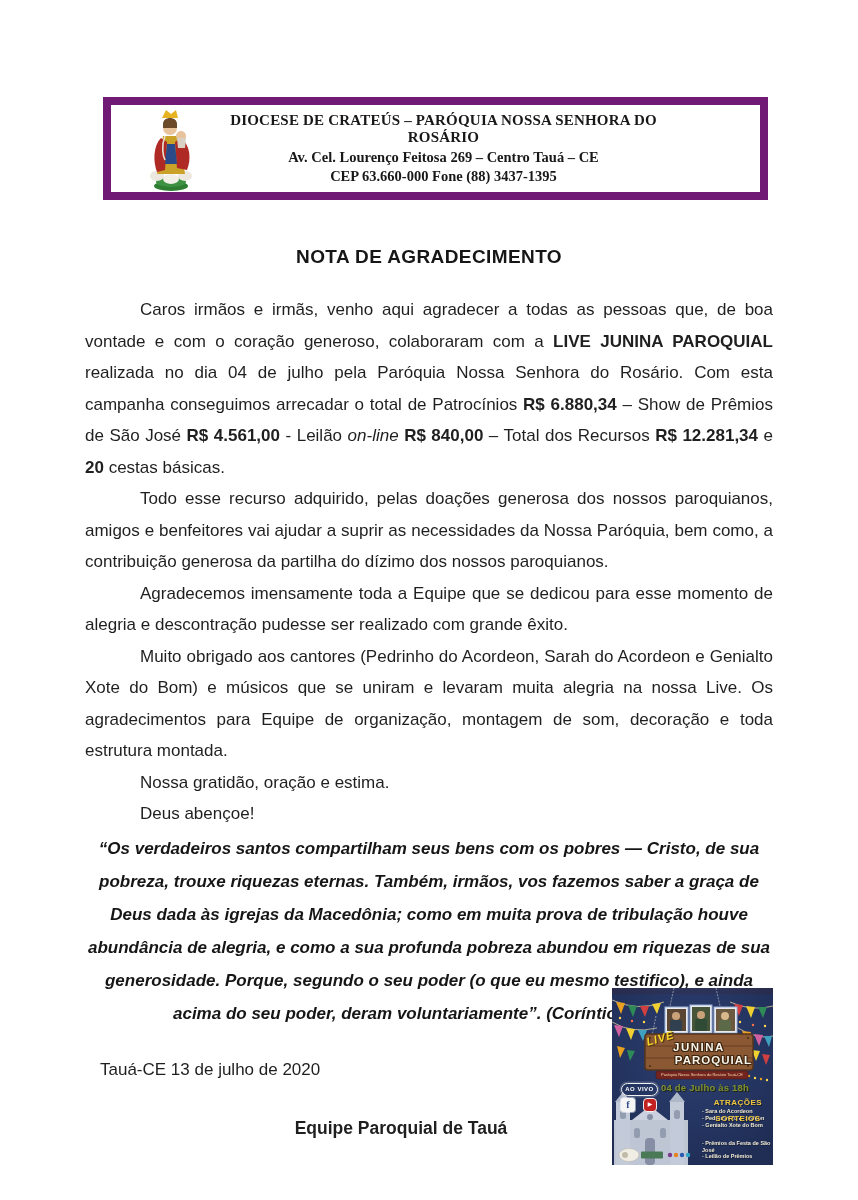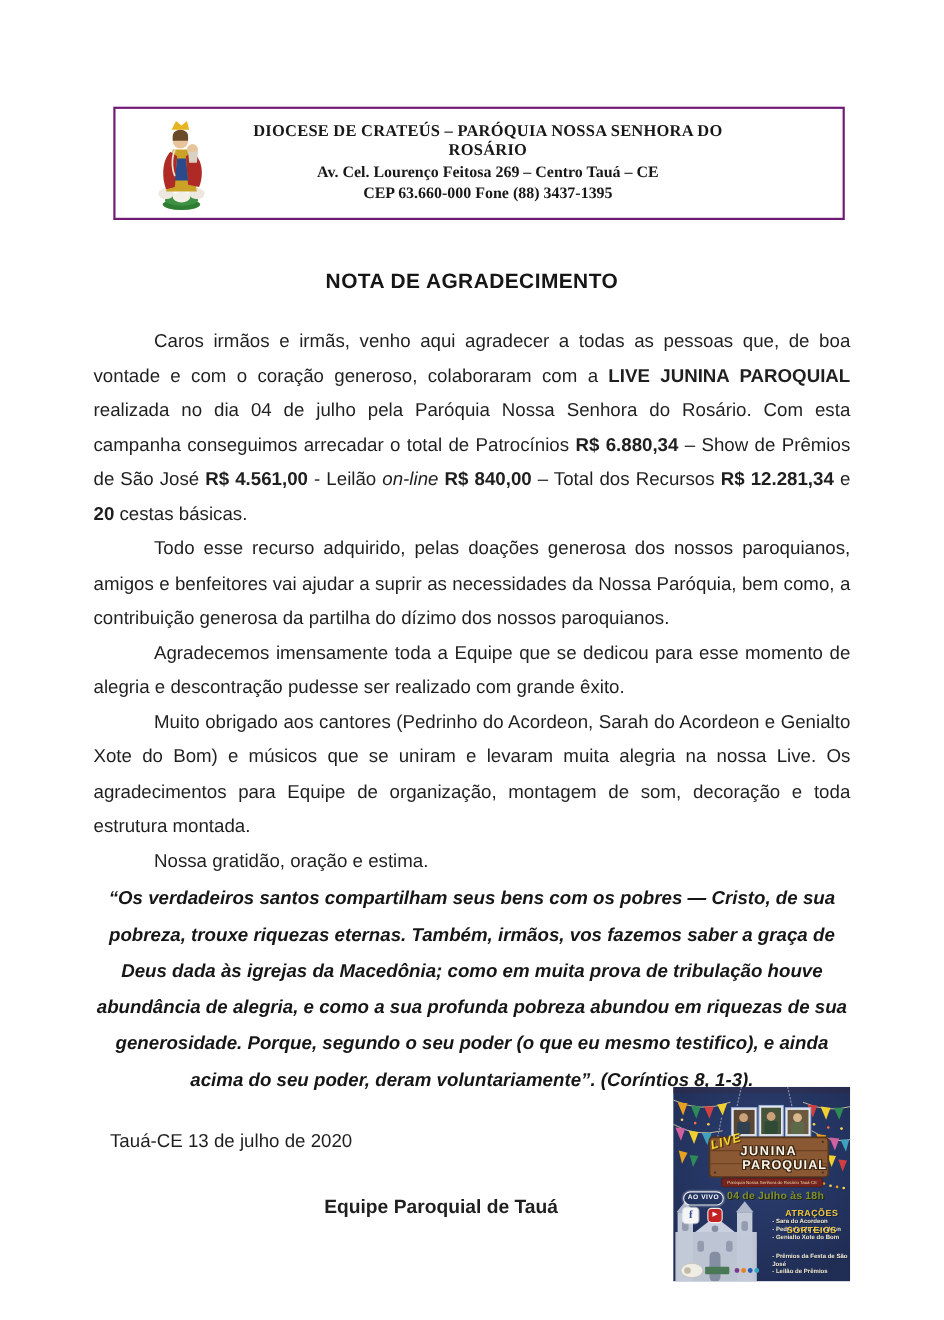--- a/index.html
+++ b/index.html
@@ -2,21 +2,21 @@
 <html lang="pt"><head>
 <meta charset="utf-8">
 <style>
   * { margin:0; padding:0; box-sizing:border-box; }
   html,body { background:#ffffff; }
   body { font-family:"Liberation Sans", sans-serif; color:#1d1d1d; }
   .page { position:relative; width:858px; height:1200px; background:#ffffff; overflow:hidden; margin:0 auto; }
 
   
   .letterhead { position:absolute; left:103px; top:97px; width:665px; height:103px;
-                border:2px solid #701a75; display:flex; align-items:center; background:#fff; }
+                border:8px solid #701a75; display:flex; align-items:center; background:#fff; }
   .lh-logo { margin-left:32px; width:56px; height:86px; flex:0 0 auto; }
   .lh-text { flex:1; text-align:center; padding-right:72px;
              font-family:"Liberation Serif", serif; color:#181818; }
   .lh-line1 { font-size:15px; font-weight:bold; letter-spacing:.2px; }
   .lh-line2 { font-size:14.5px; font-weight:bold; margin-top:3px; }
   .lh-line3 { font-size:14.5px; font-weight:bold; margin-top:2px; }
   .lh-line4 { font-size:14px;  font-weight:bold; margin-top:3px; }
 
   
   .doc-title { position:absolute; left:0; top:246px; width:100%; text-align:center;
@@ -101,20 +101,21 @@
 
   <div class="doc-title">NOTA DE AGRADECIMENTO</div>
 
   <div class="doc-body">
     <div>
         <p class="para"><span>Caros irmãos e irmãs, venho aqui agradecer a todas as pessoas que, de boa vontade e com o coração generoso, colaboraram com a </span><span class="b">LIVE JUNINA PAROQUIAL</span><span> realizada no dia 04 de julho pela Paróquia Nossa Senhora do Rosário. Com esta campanha conseguimos arrecadar o total de Patrocínios </span><span class="b">R$ 6.880,34</span><span> – Show de Prêmios de São José </span><span class="b">R$ 4.561,00</span><span> - Leilão </span><span class="i">on-line</span><span> </span><span class="b">R$ 840,00</span><span> – Total dos Recursos </span><span class="b">R$ 12.281,34</span><span> e </span><span class="b">20</span><span> cestas básicas.</span></p>
         <p class="para"><span>Todo esse recurso adquirido, pelas doações generosa dos nossos paroquianos, amigos e benfeitores vai ajudar a suprir as necessidades da Nossa Paróquia, bem como, a contribuição generosa da partilha do dízimo dos nossos paroquianos.</span></p>
         <p class="para"><span>Agradecemos imensamente toda a Equipe que se dedicou para esse momento de alegria e descontração pudesse ser realizado com grande êxito.</span></p>
         <p class="para"><span>Muito obrigado aos cantores (Pedrinho do Acordeon, Sarah do Acordeon e Genialto Xote do Bom) e músicos que se uniram e levaram muita alegria na nossa Live. Os agradecimentos para Equipe de organização, montagem de som, decoração e toda estrutura montada.</span></p>
         <p class="para"><span>Nossa gratidão, oração e estima.</span></p>
+        <p class="para"><span>Deus abençoe!</span></p>
       </div>
     <div class="quote">“Os verdadeiros santos compartilham seus bens com os pobres — Cristo, de sua pobreza, trouxe riquezas eternas. Também, irmãos, vos fazemos saber a graça de Deus dada às igrejas da Macedônia; como em muita prova de tribulação houve abundância de alegria, e como a sua profunda pobreza abundou em riquezas de sua generosidade. Porque, segundo o seu poder (o que eu mesmo testifico), e ainda acima do seu poder, deram voluntariamente”. (Coríntios 8, 1-3).</div>
     <div class="date-line">Tauá-CE 13 de julho de 2020</div>
     <div class="signature">Equipe Paroquial de Tauá</div>
   </div>
 
   <div class="poster">
     <svg class="bg" viewBox="0 0 161 177" aria-hidden="true">
       <rect width="161" height="177" fill="#24335e"></rect>
       <rect width="161" height="6" fill="#3a2334" opacity="0.85"></rect>

